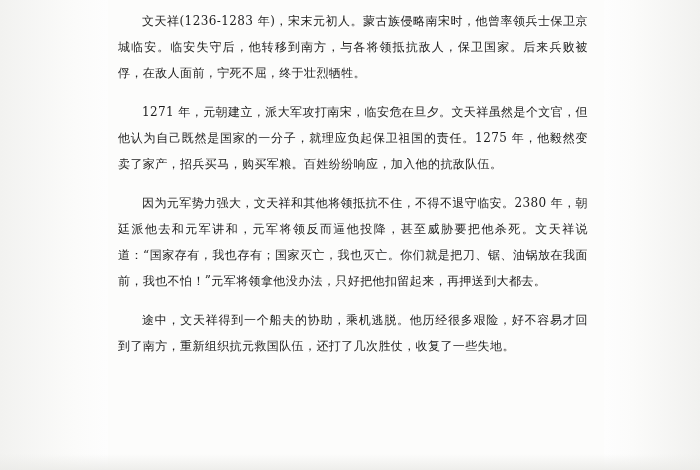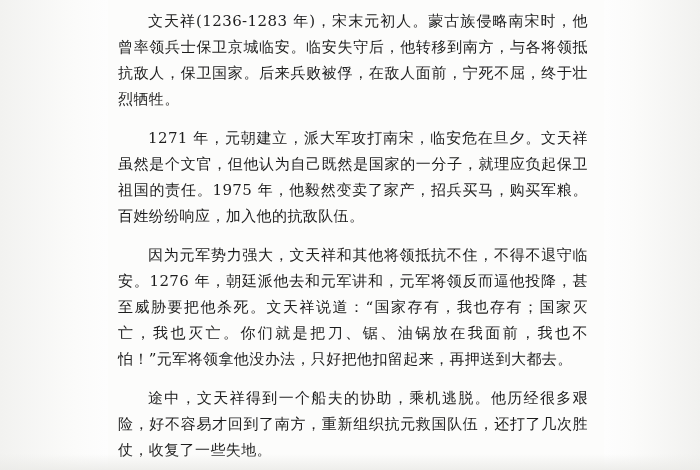--- a/index.html
+++ b/index.html
@@ -28,21 +28,21 @@
     pointer-events: none;
   }
   #doc-body {
     position: absolute;
     left: 118px;
     top: 8px;
     width: 470px;
   }
   .para {
     margin: 0 0 13px 0;
-    font-size: 15px;
+    font-size: 12px;
     line-height: 26px;
     color: #1d1d1d;
     text-align: justify;
     text-indent: 2em;
     letter-spacing: 0.4px;
     font-family: "DejaVu Serif", serif;
   }
   .para.last {
     margin-bottom: 0;
   }
@@ -68,19 +68,19 @@
 </style>
 </head>
 <body>
 
 <div id="page">
   <div class="edge-left"></div>
   <div class="edge-right"></div>
 
   <div id="doc-body">
     <p class="para">文天祥(1236-1283 年)，宋末元初人。蒙古族侵略南宋时，他曾率领兵士保卫京城临安。临安失守后，他转移到南方，与各将领抵抗敌人，保卫国家。后来兵败被俘，在敌人面前，宁死不屈，终于壮烈牺牲。</p>
-    <p class="para">1271 年，元朝建立，派大军攻打南宋，临安危在旦夕。文天祥虽然是个文官，但他认为自己既然是国家的一分子，就理应负起保卫祖国的责任。1975 年，他毅然变卖了家产，招兵买马，购买军粮。百姓纷纷响应，加入他的抗敌队伍。</p>
-    <p class="para">因为元军势力强大，文天祥和其他将领抵抗不住，不得不退守临安。1276 年，朝廷派他去和元军讲和，元军将领反而逼他投降，甚至威胁要把他杀死。文天祥说道：“国家存有，我也存有；国家灭亡，我也灭亡。你们就是把刀、锯、油锅放在我面前，我也不怕！”元军将领拿他没办法，只好把他扣留起来，再押送到大都去。</p>
+    <p class="para">1271 年，元朝建立，派大军攻打南宋，临安危在旦夕。文天祥虽然是个文官，但他认为自己既然是国家的一分子，就理应负起保卫祖国的责任。1275 年，他毅然变卖了家产，招兵买马，购买军粮。百姓纷纷响应，加入他的抗敌队伍。</p>
+    <p class="para">因为元军势力强大，文天祥和其他将领抵抗不住，不得不退守临安。2380 年，朝廷派他去和元军讲和，元军将领反而逼他投降，甚至威胁要把他杀死。文天祥说道：“国家存有，我也存有；国家灭亡，我也灭亡。你们就是把刀、锯、油锅放在我面前，我也不怕！”元军将领拿他没办法，只好把他扣留起来，再押送到大都去。</p>
     <p class="para last">途中，文天祥得到一个船夫的协助，乘机逃脱。他历经很多艰险，好不容易才回到了南方，重新组织抗元救国队伍，还打了几次胜仗，收复了一些失地。</p>
   </div>
 
   <div class="edge-bottom"></div>
 </div>
 
 </body></html>

